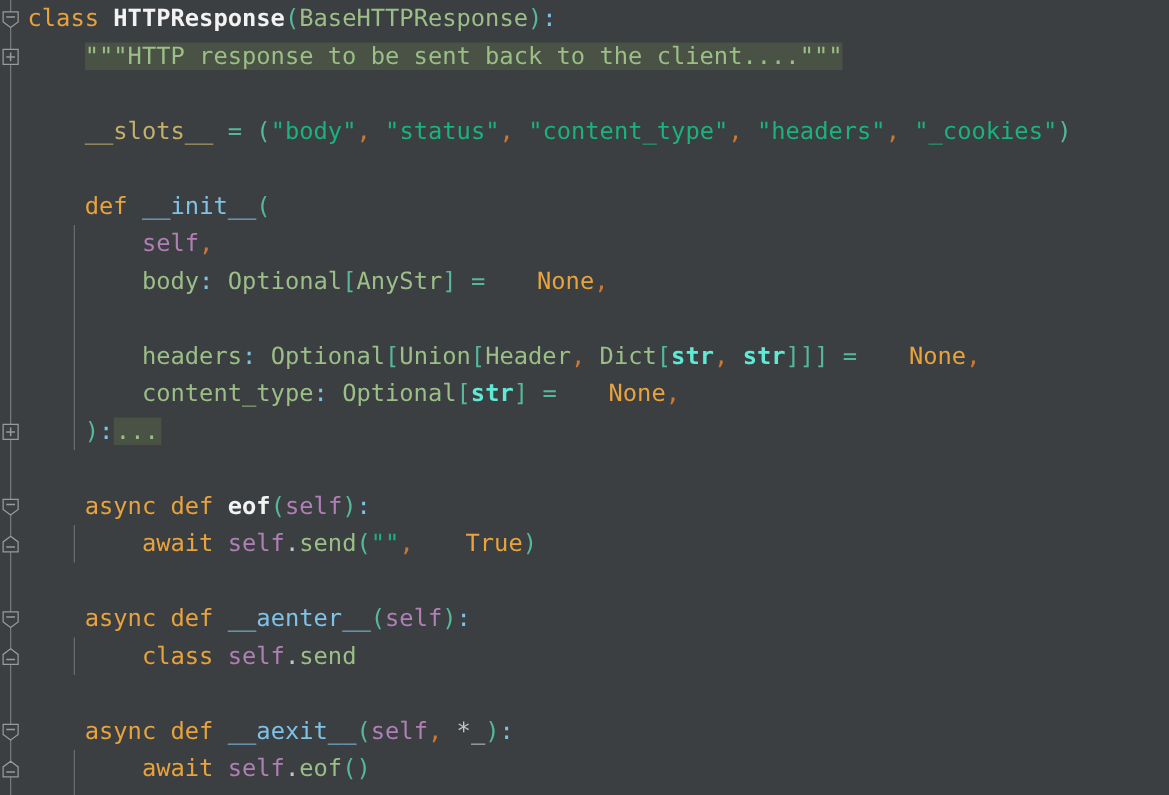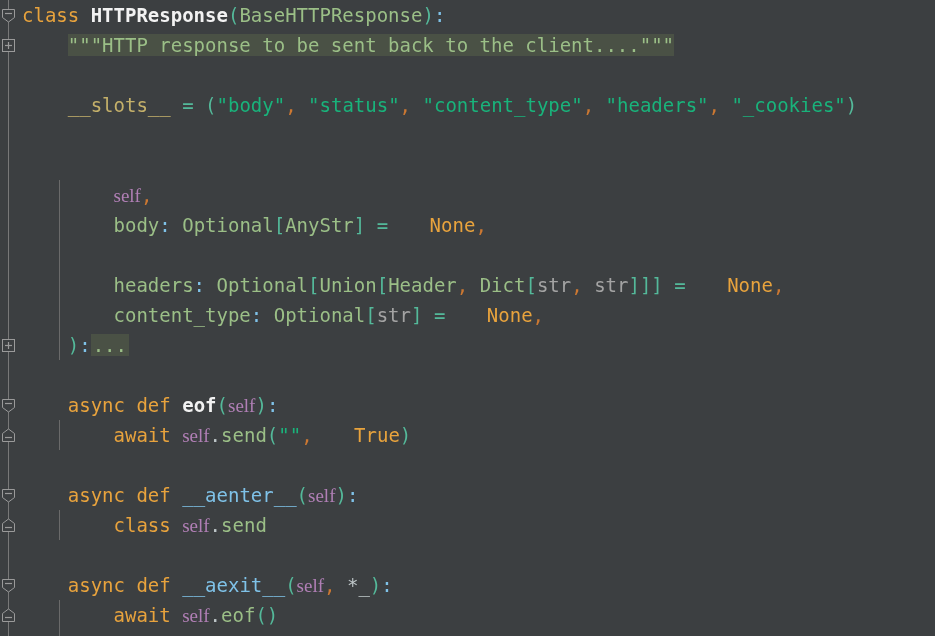--- a/index.html
+++ b/index.html
@@ -70,24 +70,24 @@
   .t-classdef { color: #f2f2f2; font-weight: bold; }
   .t-funcdef  { color: #f2f2f2; font-weight: bold; }
   .t-dunder   { color: #7fc2e8; }
   .t-ident    { color: #9bbf87; }
   .t-basecls  { color: #9bbf87; }
   .t-punc     { color: #54b99a; }
   .t-op       { color: #54b99a; }
   .t-comma    { color: #cc7832; }
   .t-str      { color: #19b37b; }
   .t-doc      { color: #9bbf87; }
-  .t-self     { color: #b07fb5; font-family: Liberation Serif, serif; }
+  .t-self     { color: #b07fb5; }
   .t-const    { color: #e8a33d; padding-left: 30px; }
   .t-num      { color: #ee7aca; }
-  .t-builtin  { color: #a3a3a3; }
+  .t-builtin  { color: #5eead4; font-weight: bold; }
   .t-slots    { color: #c4b06a; }
   .t-colon    { color: #7fc2e8; }
   .t-plain    { color: #bfc7c9; }
 
   .hl-doc {
     background: #4a5145;
   }
   .hl-fold {
     background: #4a5145;
     color: #9bbf87;
@@ -178,20 +178,21 @@
     <div class="code-line" style="top:0px"><span class="t-kw">class</span><span class="t-plain"> </span><span class="t-classdef">HTTPResponse</span><span class="t-punc">(</span><span class="t-basecls">BaseHTTPResponse</span><span class="t-punc">)</span><span class="t-colon">:</span></div>
 
     <div class="code-line" style="top:30px"><span class="t-plain">    </span><span class="hl-doc t-doc">"""HTTP response to be sent back to the client...."""</span></div>
 
     <div class="code-line" style="top:60px"></div>
 
     <div class="code-line" style="top:90px"><span class="t-plain">    </span><span class="t-slots">__slots__</span><span class="t-plain"> </span><span class="t-op">=</span><span class="t-plain"> </span><span class="t-punc">(</span><span class="t-str">"body"</span><span class="t-comma">,</span><span class="t-plain"> </span><span class="t-str">"status"</span><span class="t-comma">,</span><span class="t-plain"> </span><span class="t-str">"content_type"</span><span class="t-comma">,</span><span class="t-plain"> </span><span class="t-str">"headers"</span><span class="t-comma">,</span><span class="t-plain"> </span><span class="t-str">"_cookies"</span><span class="t-punc">)</span></div>
 
     <div class="code-line" style="top:120px"></div>
 
+    <div class="code-line" style="top:150px"><span class="t-plain">    </span><span class="t-kw">def</span><span class="t-plain"> </span><span class="t-dunder">__init__</span><span class="t-punc">(</span></div>
 
     <div class="code-line" style="top:180px"><span class="t-plain">        </span><span class="t-self">self</span><span class="t-comma">,</span></div>
 
     <div class="code-line" style="top:210px"><span class="t-plain">        </span><span class="t-ident">body</span><span class="t-colon">:</span><span class="t-plain"> </span><span class="t-ident">Optional</span><span class="t-punc">[</span><span class="t-ident">AnyStr</span><span class="t-punc">]</span><span class="t-plain"> </span><span class="t-op">=</span><span class="t-plain"> </span><span class="t-const">None</span><span class="t-comma">,</span></div>
 
 
     <div class="code-line" style="top:270px"><span class="t-plain">        </span><span class="t-ident">headers</span><span class="t-colon">:</span><span class="t-plain"> </span><span class="t-ident">Optional</span><span class="t-punc">[</span><span class="t-ident">Union</span><span class="t-punc">[</span><span class="t-ident">Header</span><span class="t-comma">,</span><span class="t-plain"> </span><span class="t-ident">Dict</span><span class="t-punc">[</span><span class="t-builtin">str</span><span class="t-comma">,</span><span class="t-plain"> </span><span class="t-builtin">str</span><span class="t-punc">]]]</span><span class="t-plain"> </span><span class="t-op">=</span><span class="t-plain"> </span><span class="t-const">None</span><span class="t-comma">,</span></div>
 
     <div class="code-line" style="top:300px"><span class="t-plain">        </span><span class="t-ident">content_type</span><span class="t-colon">:</span><span class="t-plain"> </span><span class="t-ident">Optional</span><span class="t-punc">[</span><span class="t-builtin">str</span><span class="t-punc">]</span><span class="t-plain"> </span><span class="t-op">=</span><span class="t-plain"> </span><span class="t-const">None</span><span class="t-comma">,</span></div>
 

